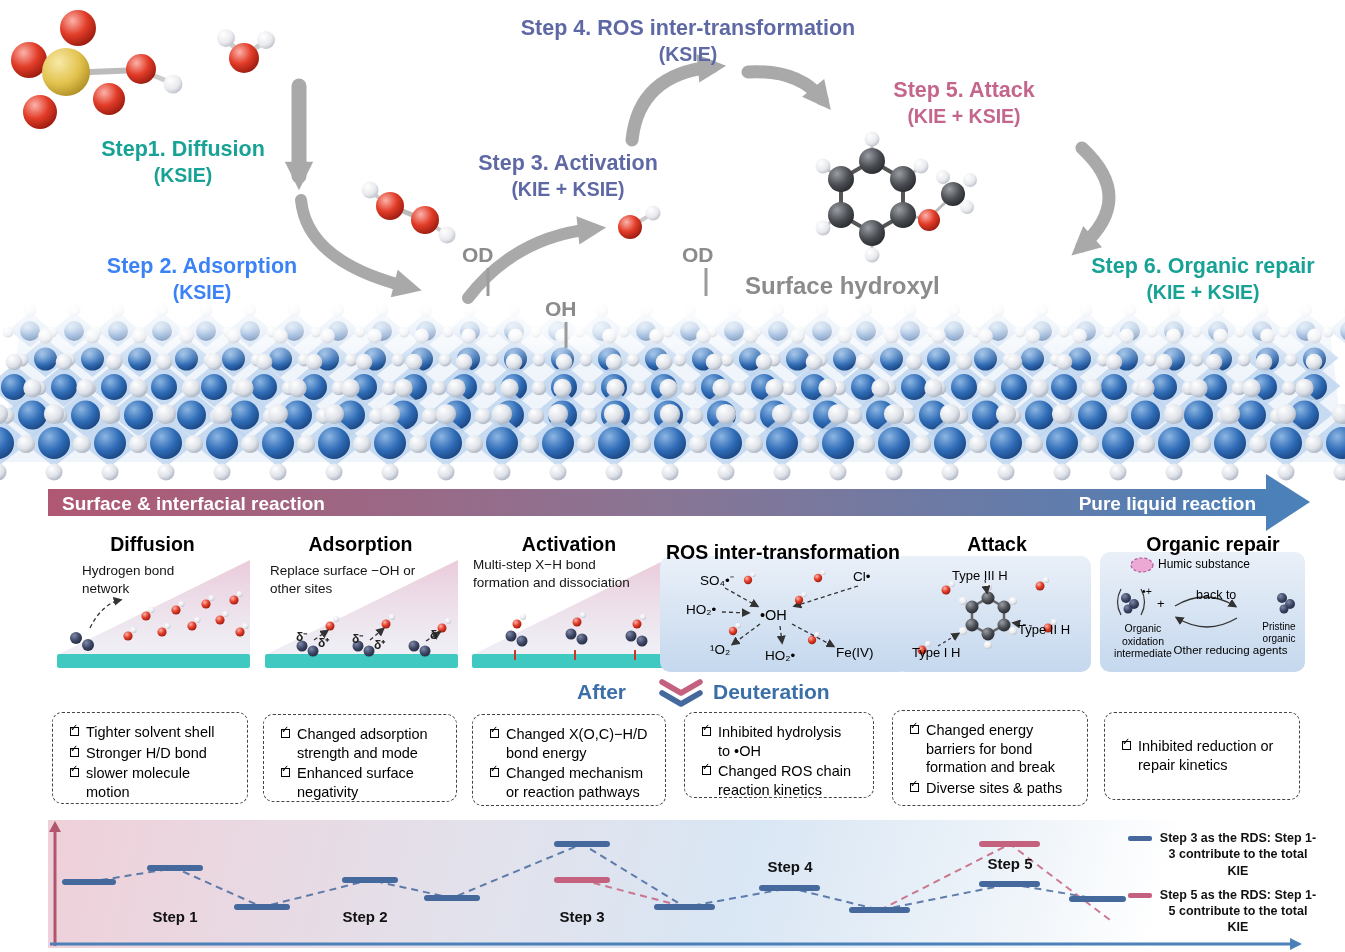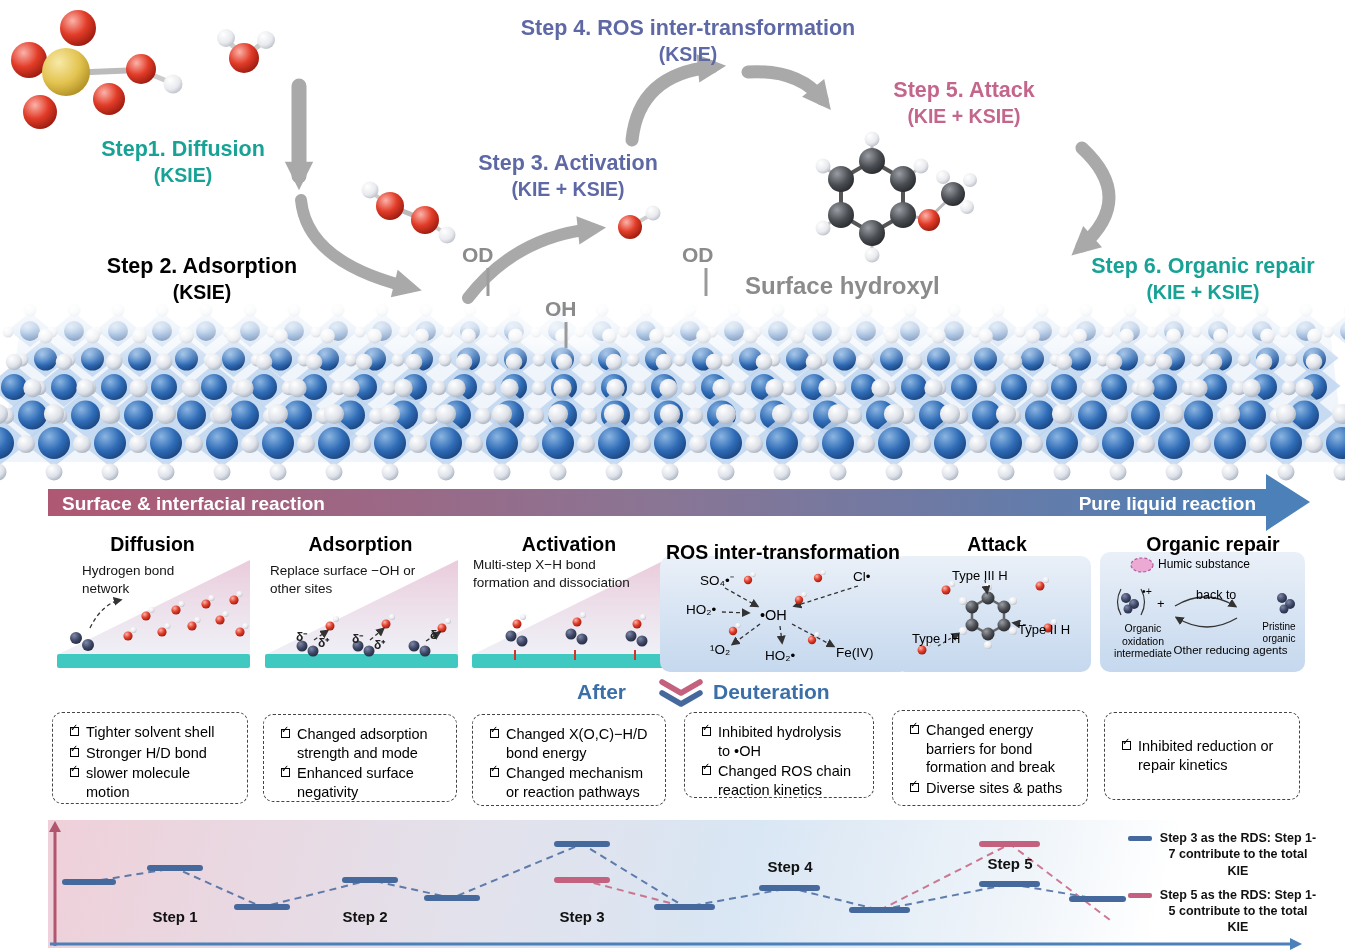--- a/index.html
+++ b/index.html
@@ -936,21 +936,21 @@
         <text x="582" y="922" text-anchor="middle" font-size="15" font-weight="bold" fill="#111">Step 3</text>
         <text x="790" y="872" text-anchor="middle" font-size="15" font-weight="bold" fill="#111">Step 4</text>
         <text x="1010" y="869" text-anchor="middle" font-size="15" font-weight="bold" fill="#111">Step 5</text>
       </g>
   </svg>
 
   <div class="lbl step-lbl" style="left: 40px; top: 135px; width: 286px; color: rgb(23, 162, 149);">
     <div class="t">Step1. Diffusion</div>
     <div class="s">(KSIE)</div>
   </div>
-  <div class="lbl step-lbl" style="left: 52px; top: 252px; width: 300px; color: #000000;">
+  <div class="lbl step-lbl" style="left: 52px; top: 252px; width: 300px; color: #3b82f6;">
     <div class="t">Step 2. Adsorption</div>
     <div class="s">(KSIE)</div>
   </div>
   <div class="lbl step-lbl" style="left: 430px; top: 149px; width: 276px; color: rgb(94, 104, 165);">
     <div class="t">Step 3. Activation</div>
     <div class="s">(KIE + KSIE)</div>
   </div>
   <div class="lbl step-lbl" style="left: 490px; top: 14px; width: 396px; color: rgb(94, 104, 165);">
     <div class="t">Step 4. ROS inter-transformation</div>
     <div class="s">(KSIE)</div>
@@ -992,21 +992,21 @@
   <span class="lbl species" style="left:700px;top:571px;">SO₄•⁻</span>
   <span class="lbl species" style="left:853px;top:569px;">Cl•</span>
   <span class="lbl species" style="left:686px;top:602px;">HO₂•</span>
   <span class="lbl species" style="left:760px;top:607px;font-size:14.5px;">•OH</span>
   <span class="lbl species" style="left:710px;top:642px;">¹O₂</span>
   <span class="lbl species" style="left:765px;top:648px;">HO₂•</span>
   <span class="lbl species" style="left:836px;top:645px;">Fe(IV)</span>
 
   <span class="lbl typeh" style="left:952px;top:568px;">Type III H</span>
   <span class="lbl typeh" style="left:1018px;top:622px;">Type II H</span>
-  <span class="lbl typeh" style="left:912px;top:631px;text-align:right;">Type I H</span>
+  <span class="lbl typeh" style="left:912px;top:645px;text-align:right;">Type I H</span>
 
   <span class="lbl org-lbl" style="left:1158px;top:557px;font-size:12px;">Humic substance</span>
   <span class="lbl org-lbl" style="left:1196px;top:588px;font-size:12.5px;">back to</span>
   <span class="lbl org-lbl" style="left:1142px;top:585px;font-size:10.5px;">•+</span>
   <span class="lbl org-lbl" style="left:1157px;top:596px;font-size:13px;">+</span>
   <div class="lbl org-lbl" style="left:1103px;top:622px;width:80px;font-size:10.5px;text-align:center;">Organic oxidation intermediate</div>
   <div class="lbl org-lbl" style="left:1168px;top:644px;width:125px;font-size:11.5px;text-align:center;">Other reducing agents</div>
   <div class="lbl org-lbl" style="left:1250px;top:621px;width:58px;font-size:10px;text-align:center;">Pristine organic</div>
 
   <span class="lbl deut" style="left:577px;top:680px;">After</span>
@@ -1069,21 +1069,21 @@
   <div class="ebox center" style="left:1104px;top:712px;width:196px;height:88px;">
     <div class="eitem">
         <span class="cbx"></span>
         <span>Inhibited reduction or repair kinetics</span>
       </div>
   </div>
 
   <div class="lbl" style="left:1128px;top:830px;width:190px;">
     <div class="legend-row">
       <span class="legend-marker" style="background: rgb(70, 105, 157);"></span>
-      <span class="legend-text">Step 3 as the RDS: Step 1-7 contribute to the total KIE</span>
+      <span class="legend-text">Step 3 as the RDS: Step 1-3 contribute to the total KIE</span>
     </div>
     <div class="legend-row">
       <span class="legend-marker" style="background: rgb(196, 97, 126);"></span>
       <span class="legend-text">Step 5 as the RDS: Step 1-5 contribute to the total KIE</span>
     </div>
   </div>
 
 </div>
 
 </body></html>

